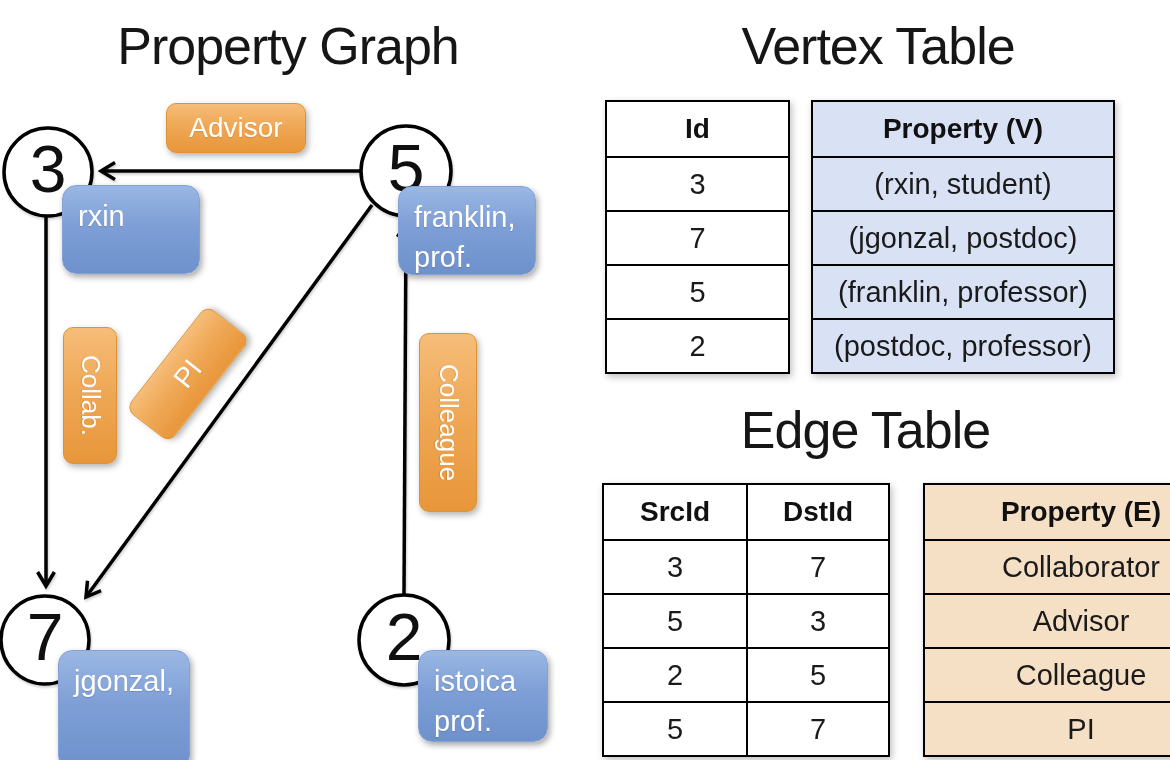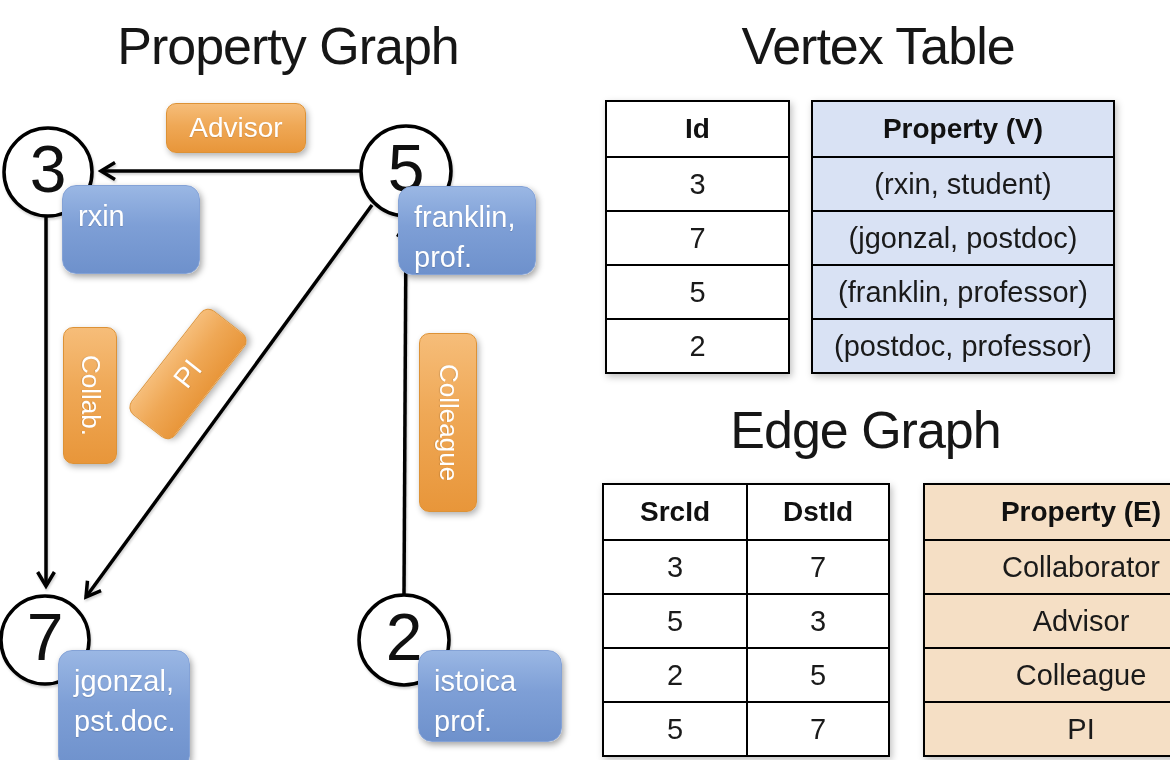--- a/index.html
+++ b/index.html
@@ -110,23 +110,22 @@
 
   <div class="vbox" style="left:62px; top:185px; width:138px; height:89px;">
     <div>rxin</div>
   </div>
   <div class="vbox" style="left:398px; top:186px; width:138px; height:89px;">
     <div>franklin,</div>
     <div>prof.</div>
   </div>
   <div class="vbox" style="left:58px; top:650px; width:132px; height:120px;">
     <div>jgonzal,</div>
-    <div>pst.doc.</div>
-  </div>
-  <div class="vbox" style="left:418px; top:650px; width:144px; height:92px;">
+  </div>
+  <div class="vbox" style="left:418px; top:650px; width:130px; height:92px;">
     <div>istoica</div>
     <div>prof.</div>
   </div>
 
   <div id="vertex-title" class="big-title">Vertex Table</div>
 
   <div id="vertex-tables" class="tbl-wrap">
     <table style="width:185px;">
       <tbody>
           <tr class="hdr">
@@ -160,21 +159,21 @@
       <tr class="row">
             <td>(franklin, professor)</td>
           </tr>
       <tr class="row">
             <td>(postdoc, professor)</td>
           </tr>
     </tbody>
       </table>
   </div>
 
-  <div id="edge-title" class="big-title">Edge Graph</div>
+  <div id="edge-title" class="big-title">Edge Table</div>
 
   <div id="edge-tables" class="tbl-wrap">
     <table style="width:288px;">
       <tbody>
           <tr class="hdr">
         <th style="width:133px;">SrcId</th>
         <th style="width:131px;">DstId</th>
       </tr>
       <tr class="row">
         <td>3</td>

